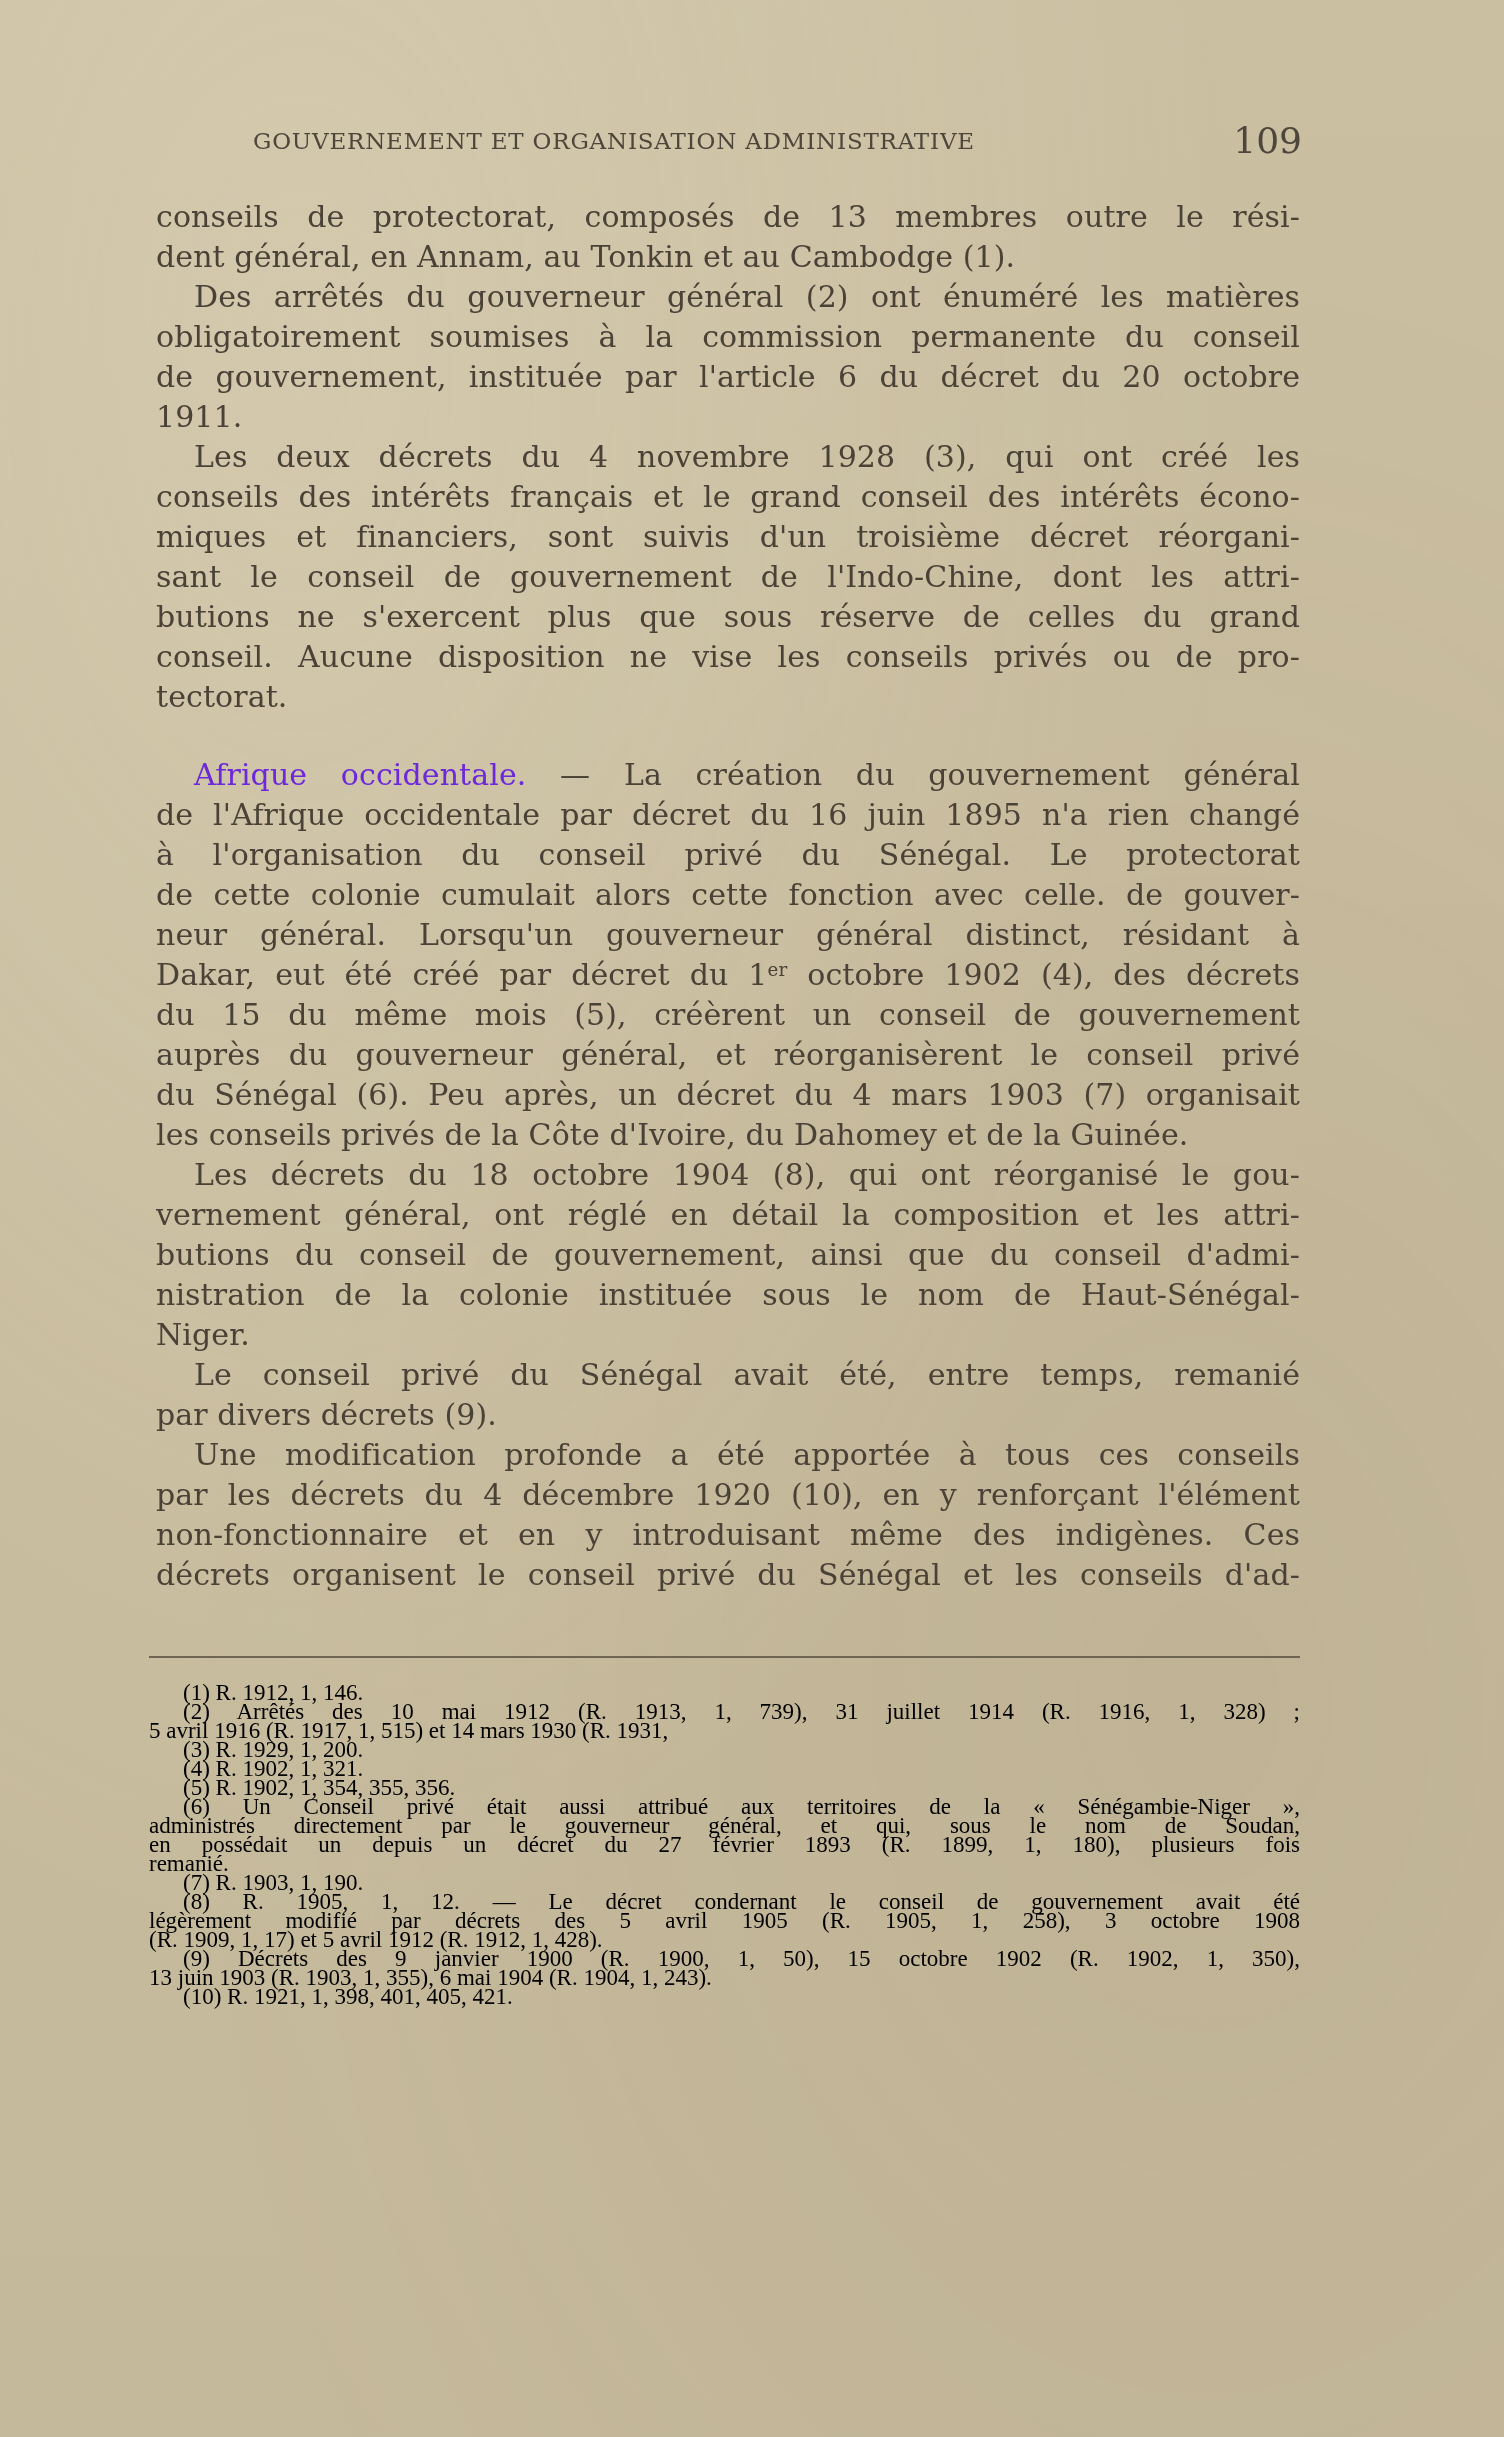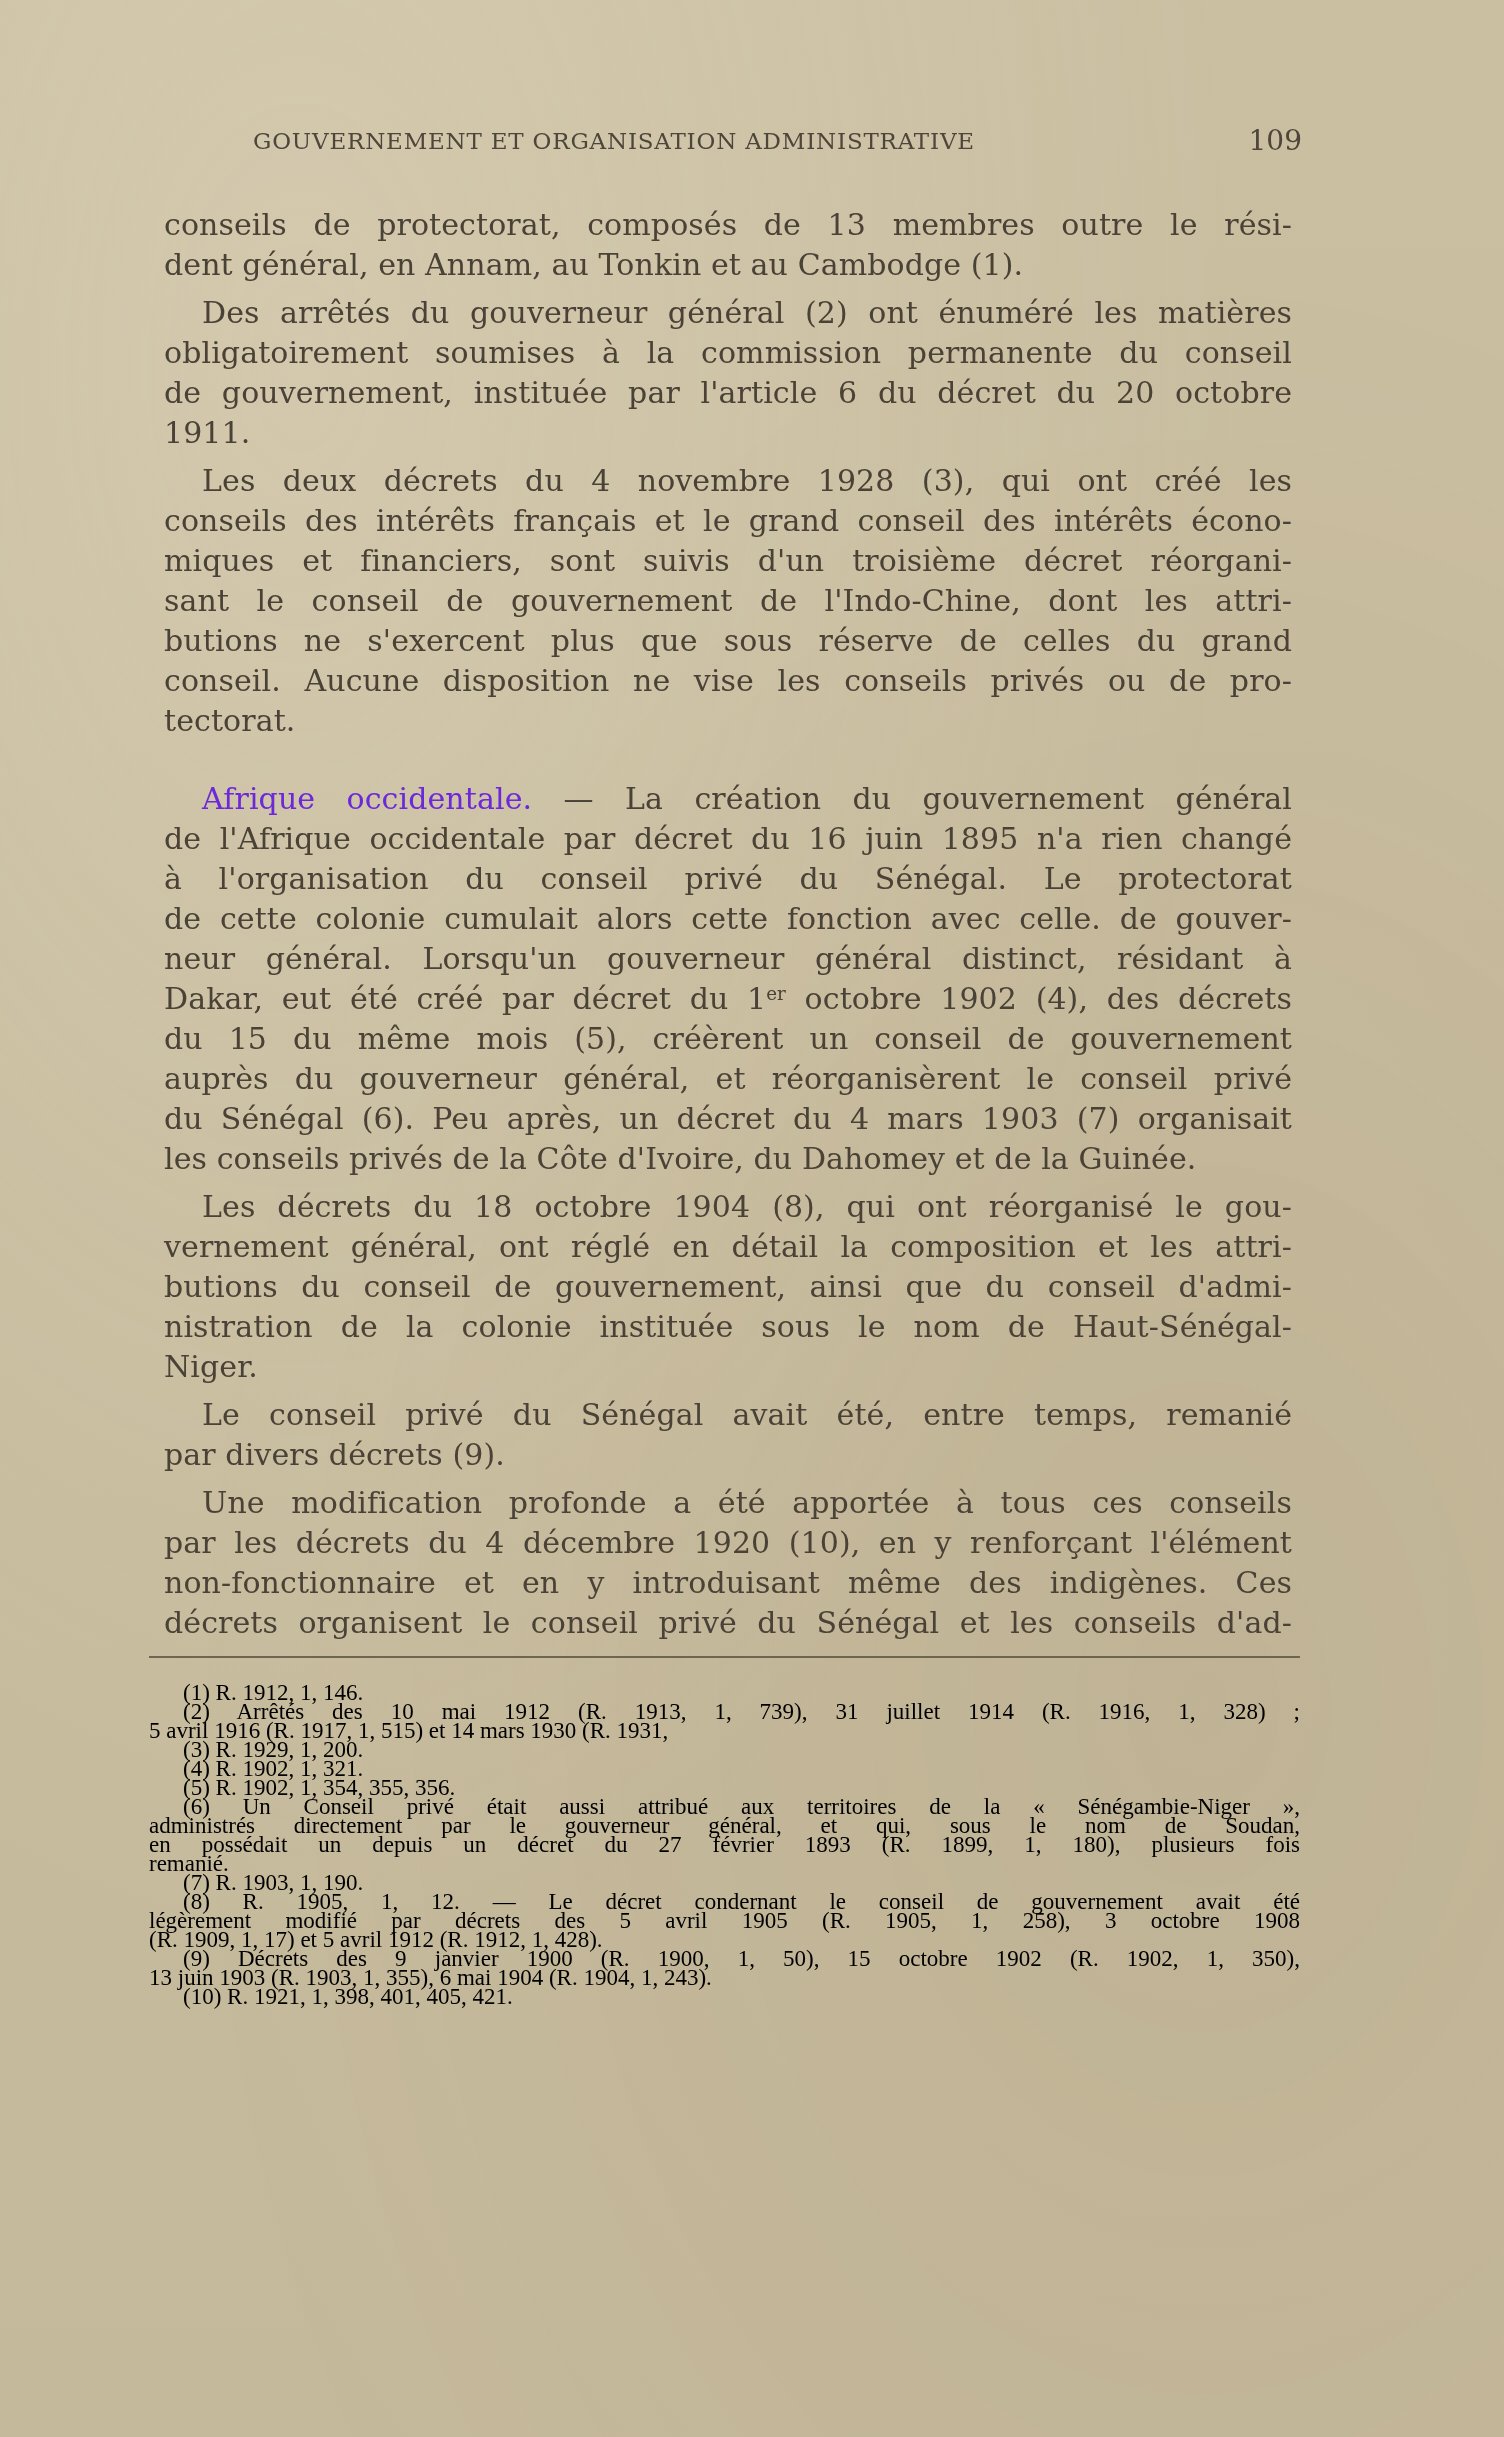--- a/index.html
+++ b/index.html
@@ -43,38 +43,38 @@
       letter-spacing: 0.8px;
       line-height: 33px;
       color: #4e463a;
       white-space: nowrap;
     }
     .page-number {
       position: absolute;
       right: 0;
       top: -1.3px;
       font-family: "DejaVu Serif", serif;
-      font-size: 28px;
+      font-size: 36px;
       line-height: 33px;
       color: #4e463a;
       text-align: right;
     }
 
     
     .body-text {
       position: absolute;
       left: 156px;
       top: 197px;
       width: 1144px;
       font-family: "DejaVu Serif", serif;
       font-size: 30px;
       color: #4a4236;
     }
     .para {
-      margin: 8px;
+      margin: 0;
     }
     .para.gap-before {
       margin-top: 38px;
     }
     .line {
       display: block;
       height: 40px;
       line-height: 40px;
       white-space: nowrap;
       text-align: justify;

